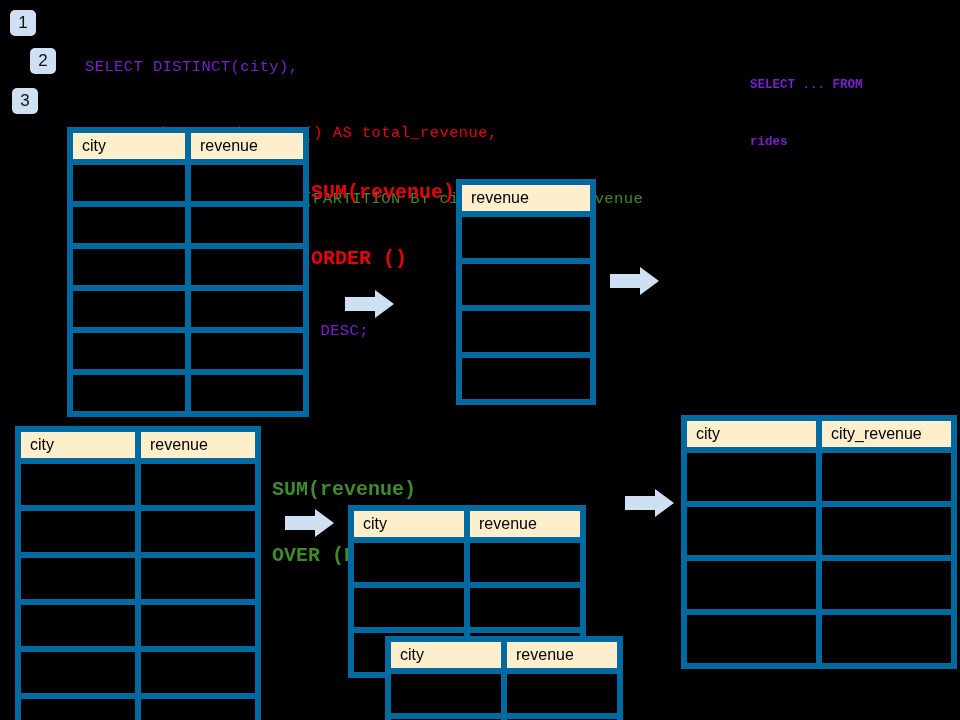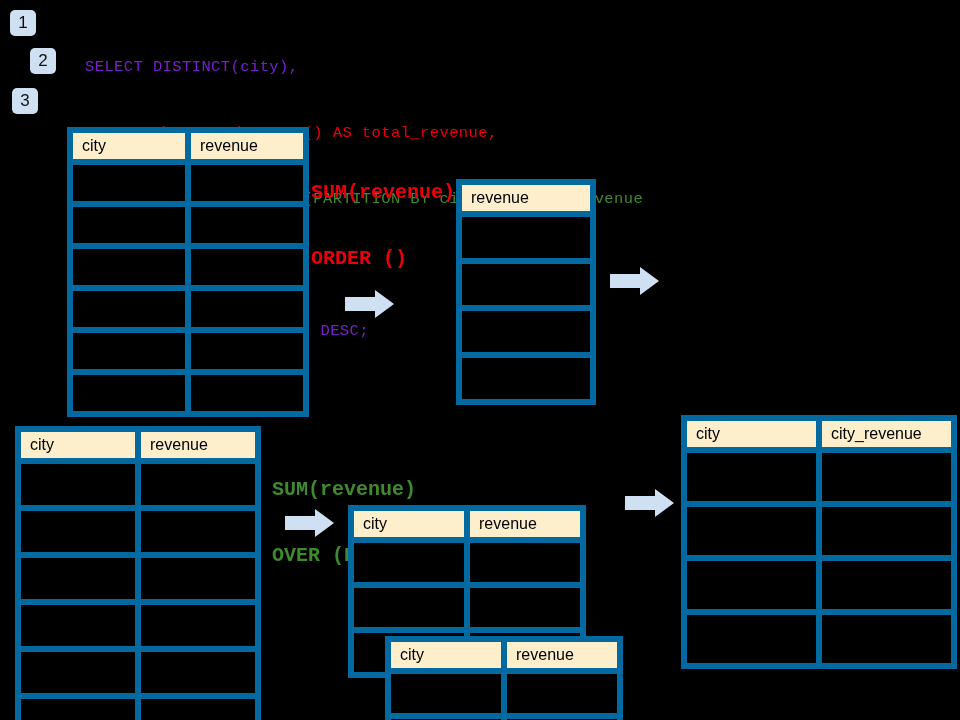--- a/index.html
+++ b/index.html
@@ -106,20 +106,24 @@
   <div class="step-badge" style="left:12px; top:88px;">3</div>
 
   <div class="sql-block" style="left:85px; top:12px;">
     <div class="sql-line c-purple">SELECT DISTINCT(city),</div>
     <div class="sql-line c-red" style="padding-left:44px;">SUM(revenue) OVER () AS total_revenue,</div>
     <div class="sql-line c-green" style="padding-left:44px;">SUM(revenue) OVER (PARTITION BY city) as city_revenue</div>
     <div class="sql-line c-purple" style="padding-left:22px;">FROM rides</div>
     <div class="sql-line c-purple" style="padding-left:22px;">ORDER by city_revenue DESC;</div>
   </div>
 
+  <div class="side-note" style="left:750px; top:38px;">
+    <div>SELECT ... FROM</div>
+    <div>rides</div>
+  </div>
 
   <div class="annot c-red" style="left:311px; top:138px;">
     <div>SUM(revenue)</div>
     <div>ORDER ()</div>
   </div>
 
   <div class="annot c-green" style="left:272px; top:435px;">
     <div>SUM(revenue)</div>
     <div>OVER (PARTITION</div>
   </div>

